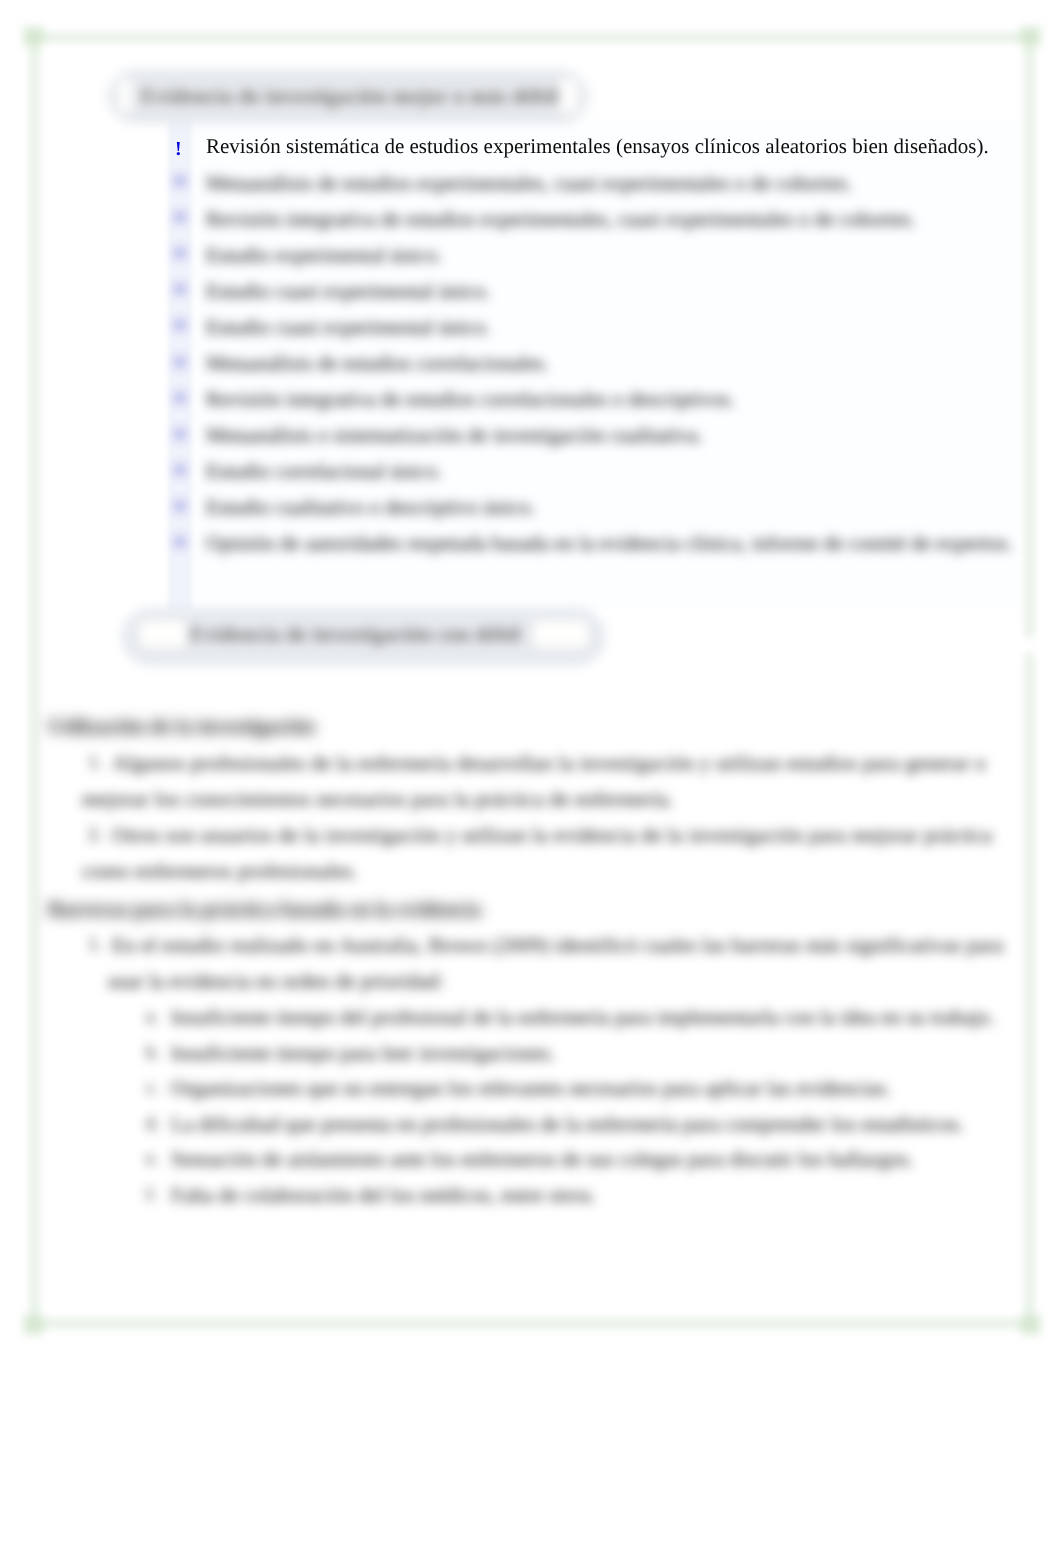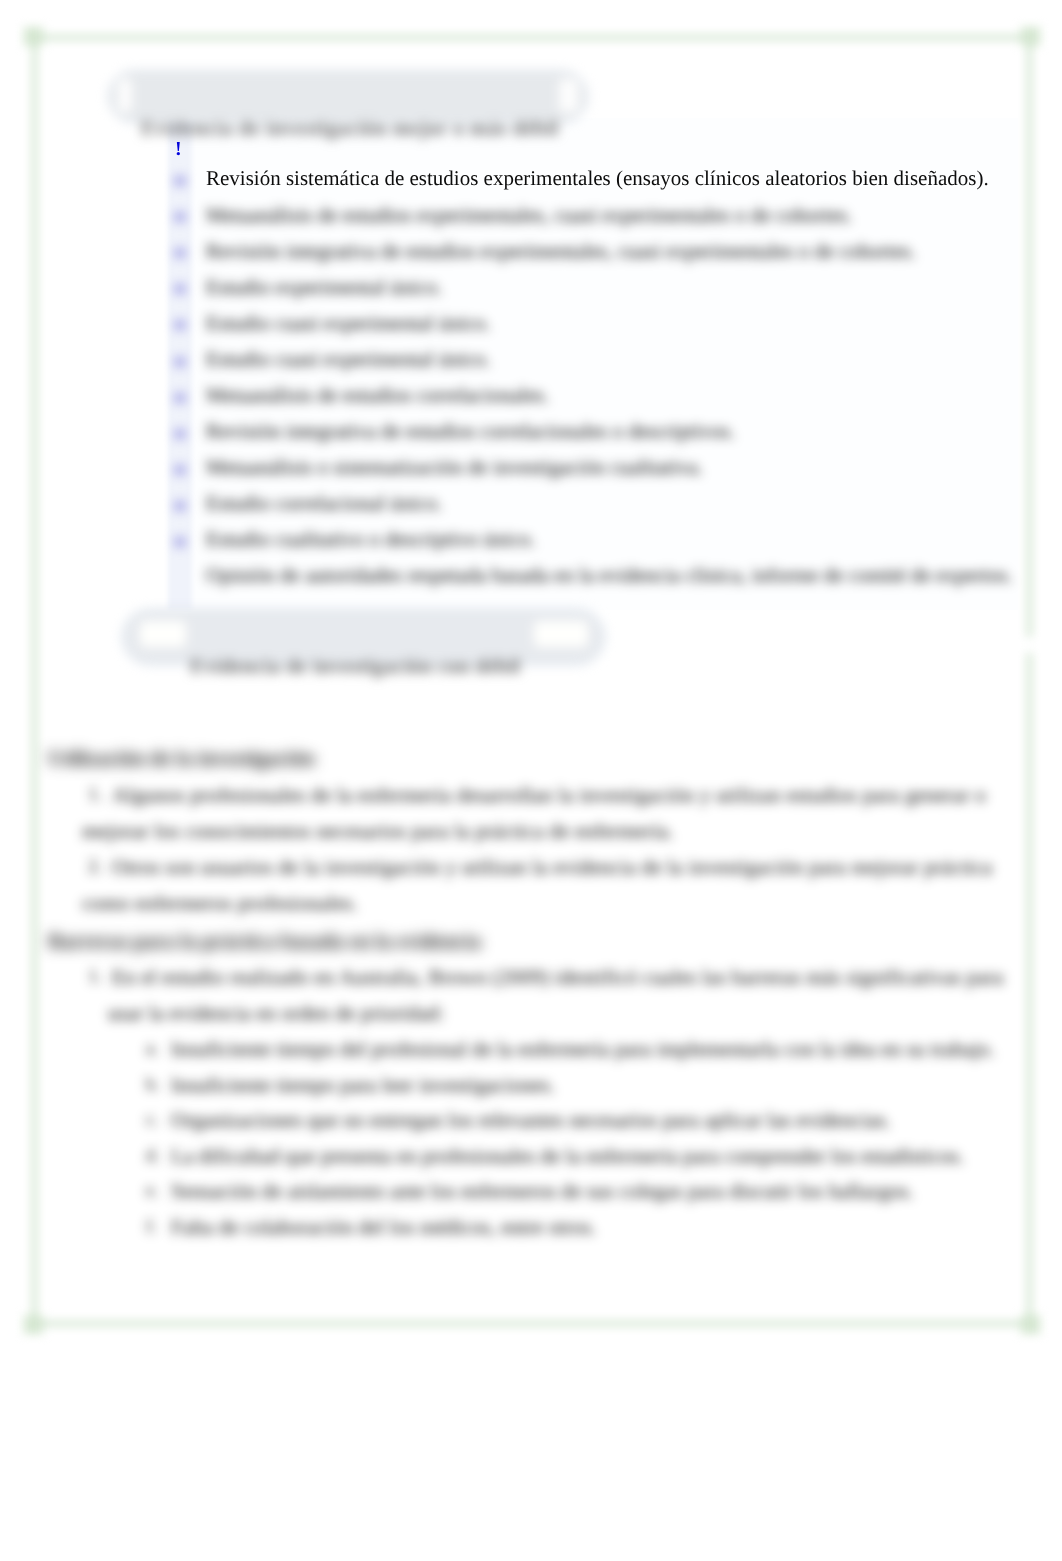--- a/index.html
+++ b/index.html
@@ -14,21 +14,21 @@
   .frame .elef{left:-1px;top:0;width:5px;height:100%;}
   .frame .erig{right:-1px;top:0;width:5px;height:100%;}
   .handle{position:absolute;width:19px;height:19px;background:#d5e7d1;}
 
   
   .band{position:absolute;background:#eff2fa;}
 
   
   .pill{position:absolute;box-sizing:border-box;border-radius:30px;}
 
-  .ln{position:absolute;white-space:nowrap;font-size:21px;line-height:1;transform:translateZ(0);margin-top:32px;}
+  .ln{position:absolute;white-space:nowrap;font-size:21px;line-height:1;transform:translateZ(0);}
   .blur{filter:blur(5.1px);}
   .blurhdr{filter:blur(7px);}
   .blurbig{filter:blur(5.4px);}
   .bullet{position:absolute;}
 </style>
 </head>
 <body>
 
 <div class="page">
 

